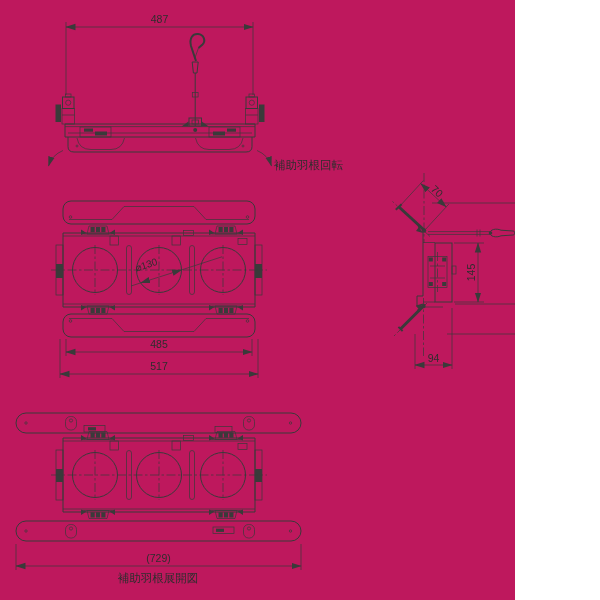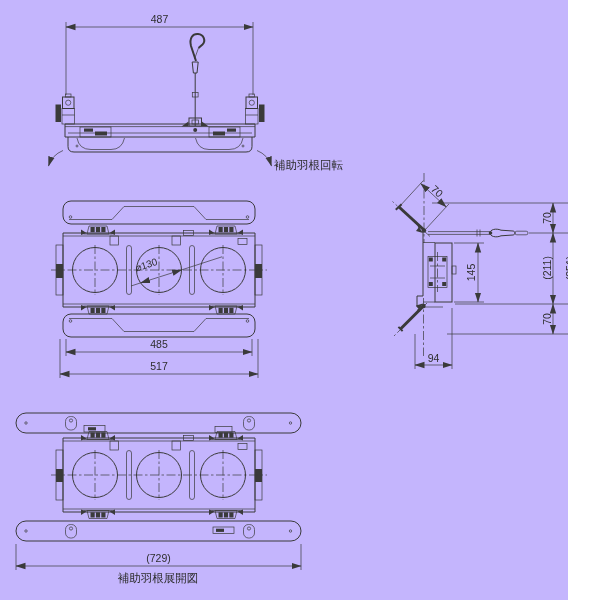--- a/index.html
+++ b/index.html
@@ -1,16 +1,16 @@
 <!DOCTYPE html>
 <html><head>
 <meta charset="utf-8">
 <style>
   html,body{margin:0;padding:0;background:#ffffff;}
-  .canvas{position:relative;width:568px;height:600px;background:#c4b5fd;overflow:hidden;}
+  .canvas{position:relative;width:515px;height:600px;background:#be185d;overflow:hidden;}
   svg{position:absolute;left:0;top:0;}
   .ln{fill:none;stroke:#3a3a3a;stroke-width:1;stroke-linecap:butt;stroke-linejoin:miter;}
   .tn{stroke-width:.7;}
   .tk2{stroke-width:2;}
   .tk3{stroke-width:3;}
   .fl{fill:#3a3a3a;stroke:none;}
   .cl{fill:none;stroke:#3a3a3a;stroke-width:.7;stroke-dasharray:9 2.5 2.5 2.5;}
   .dim{fill:none;stroke:#3a3a3a;stroke-width:.7;}
   .arr2{marker-start:url(#ah);marker-end:url(#ah);}
   .arrE{marker-end:url(#ah);}

